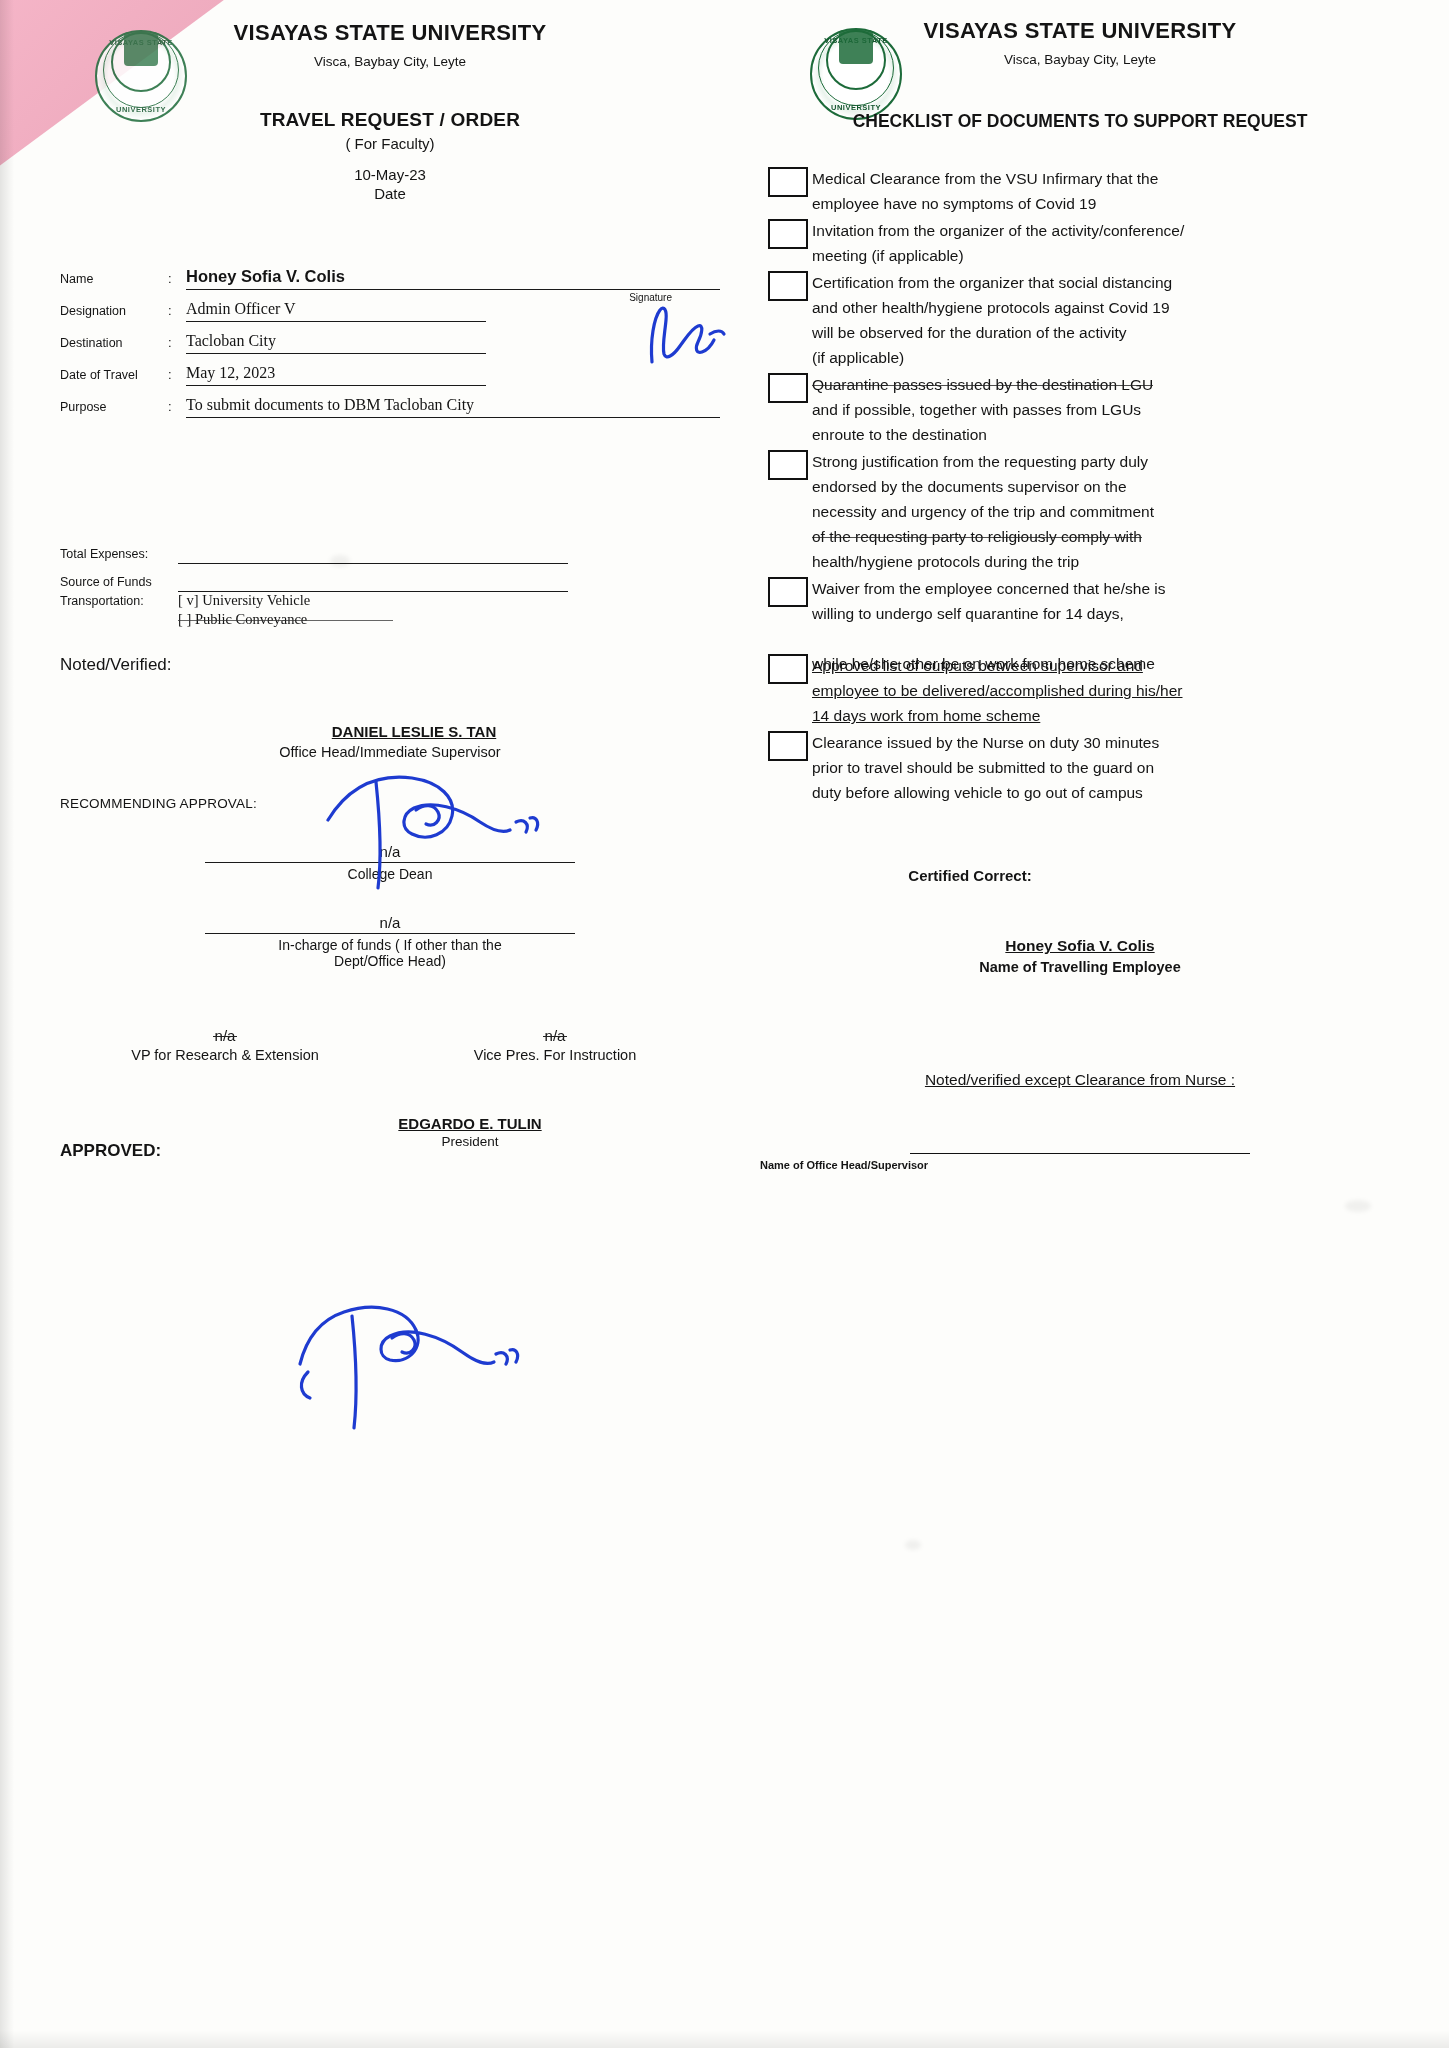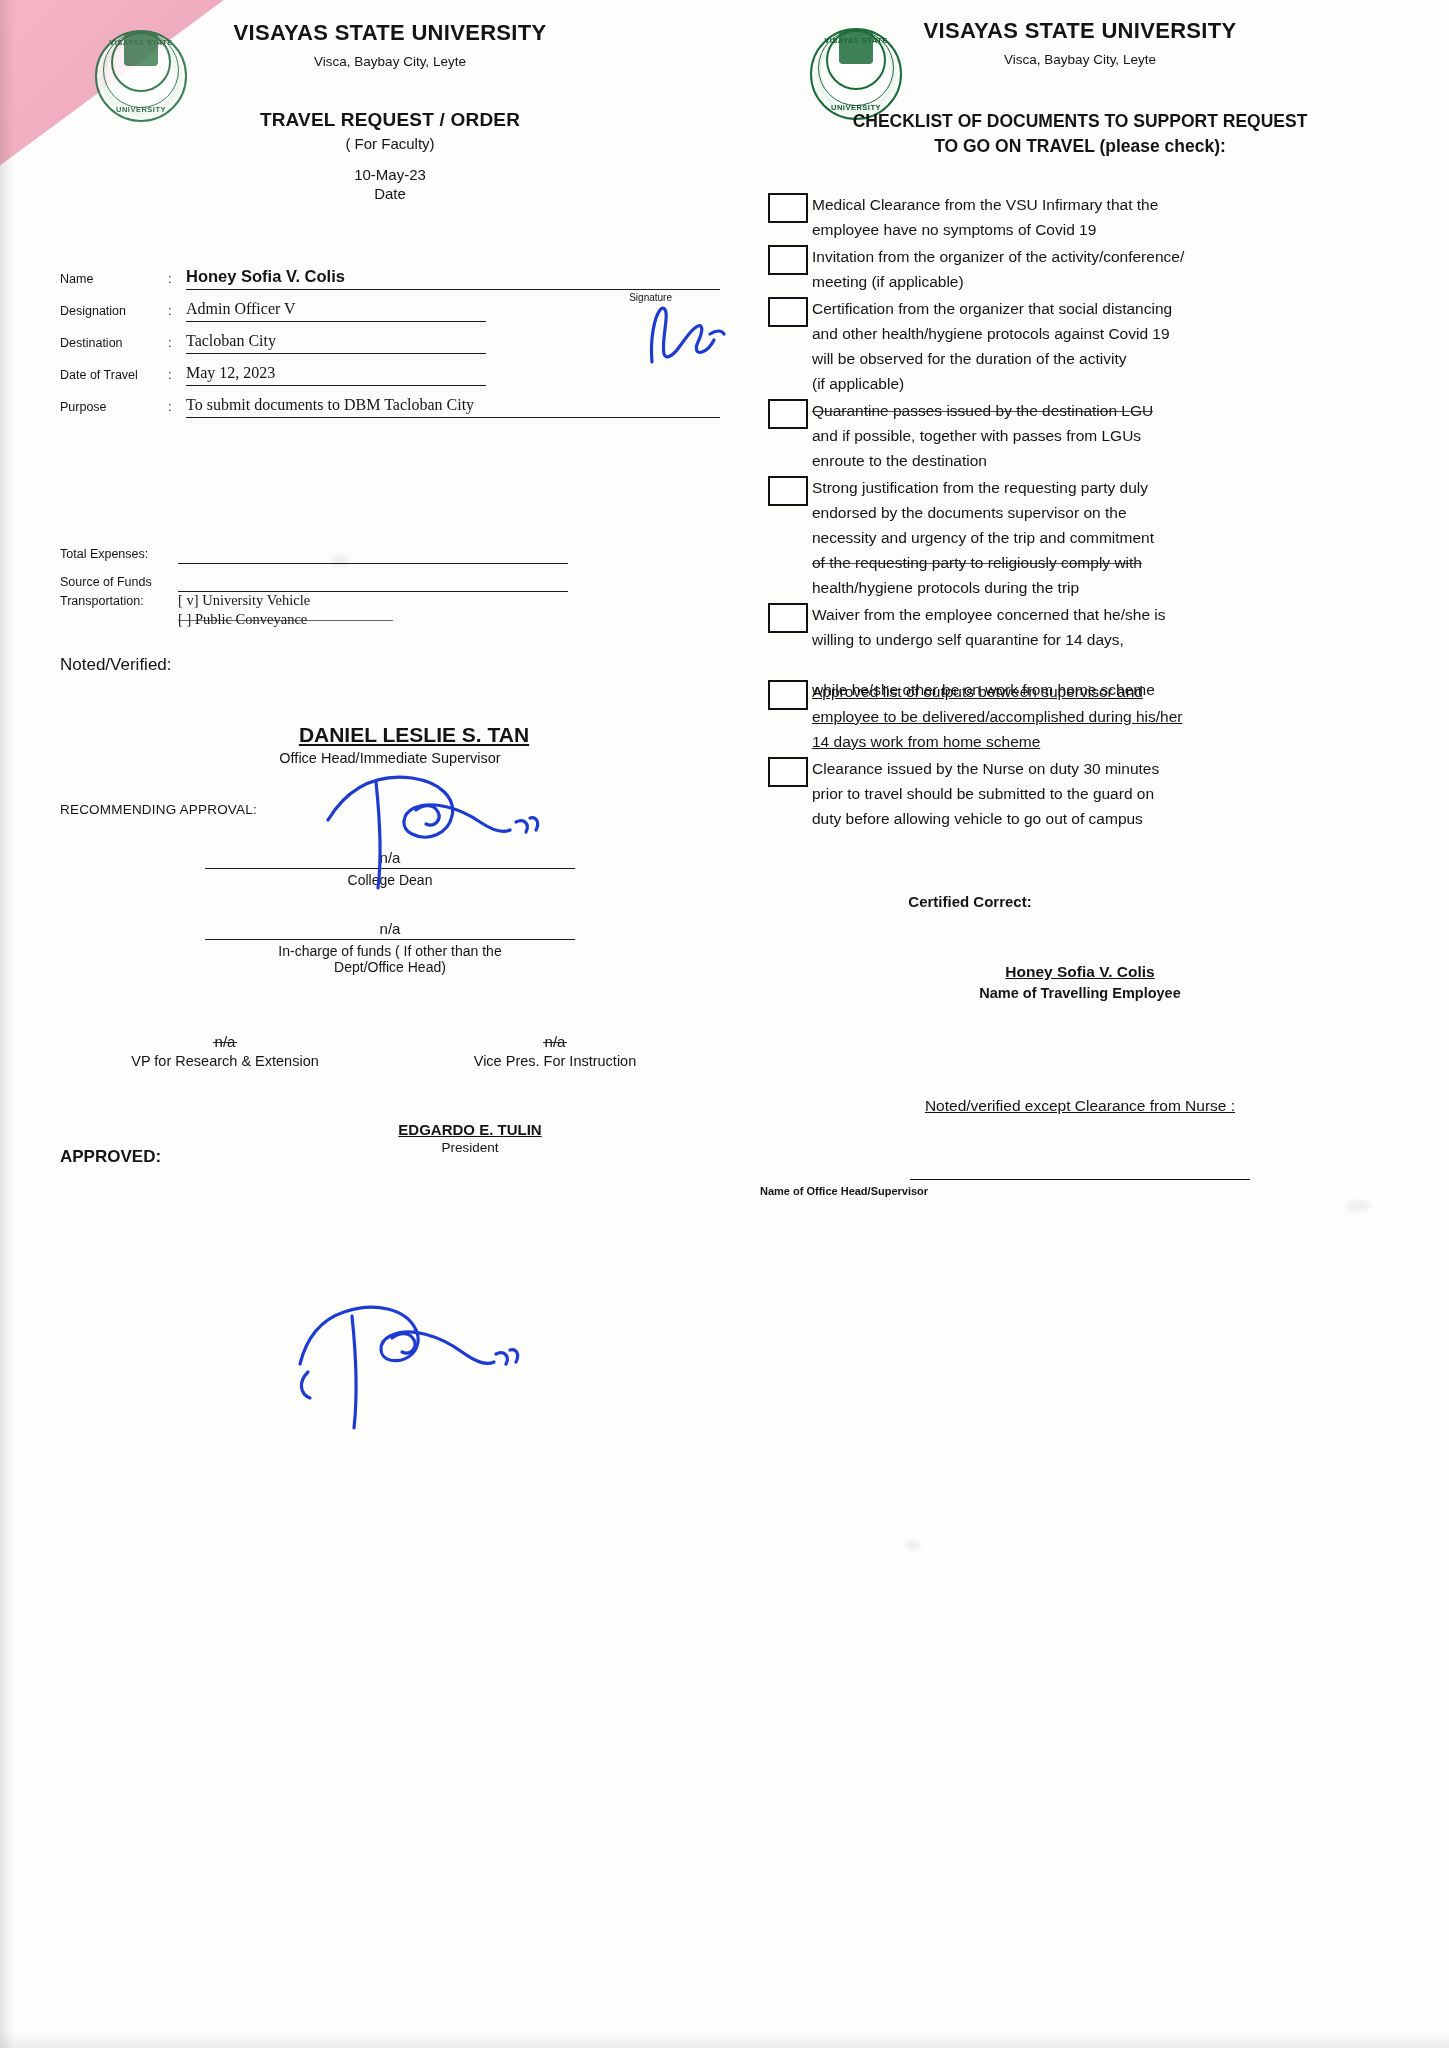--- a/index.html
+++ b/index.html
@@ -73,21 +73,21 @@
   .elabel{width:118px;font-size:12.5px;padding-bottom:3px;}
   .eline{flex:1;border-bottom:1px solid #1a1a1a;height:20px;max-width:390px;}
   .trow{display:flex;align-items:flex-end;}
   .tval{flex:1;font-size:14.5px;font-family:"Liberation Serif", serif;padding-bottom:2px;}
   .tval2{font-size:14.5px;margin-left:118px;font-family:"Liberation Serif", serif;
      position:relative;}
   .strike{position:absolute;left:0;top:50%;width:215px;height:1px;background:#333;opacity:.75;}
 
   .noted{margin-top:27px;font-size:17px;}
   .sigblock{margin-top:48px;text-align:center;position:relative;}
-  .sig-name{font-weight:bold;font-size:21px;text-decoration:underline;display:inline-block;margin-left:48px;}
+  .sig-name{font-weight:bold;font-size:15px;text-decoration:underline;display:inline-block;margin-left:48px;}
   .sig-role{font-size:14.5px;margin-top:3px;}
 
   .rec-approval{margin-top:36px;font-size:13.5px;letter-spacing:.2px;}
 
   .na-block{margin-top:32px;text-align:center;}
   .na-val{font-size:15px;}
   .na-line{border-bottom:1px solid #1a1a1a;width:370px;margin:2px auto 0 auto;}
   .na-cap{font-size:14px;margin-top:3px;}
   .na-cap2{font-size:14px;}
 
@@ -260,21 +260,20 @@
       </div>
     </div>
   </div>
 
   <div class="col-right">
     <div class="uni-title">VISAYAS STATE UNIVERSITY</div>
     <div class="uni-sub">Visca, Baybay City, Leyte</div>
 
     <div class="chk-title">
       <div>CHECKLIST OF DOCUMENTS TO SUPPORT REQUEST</div>
-      <div>TO GO ON TRAVEL (please check):</div>
     </div>
 
     <div class="chk-list">
 
       <div class="chk-item">
         <div class="chk-box"></div>
         <div class="chk-text">
           <div>Medical Clearance from the VSU Infirmary that the</div>
           <div>employee have no symptoms of Covid 19</div>
         </div>

